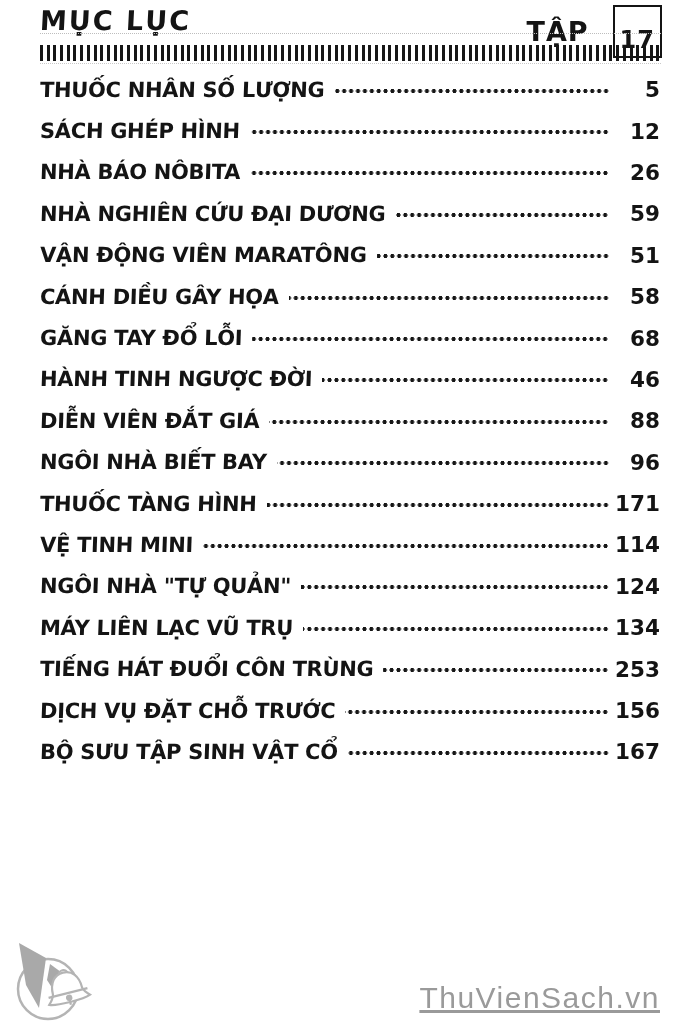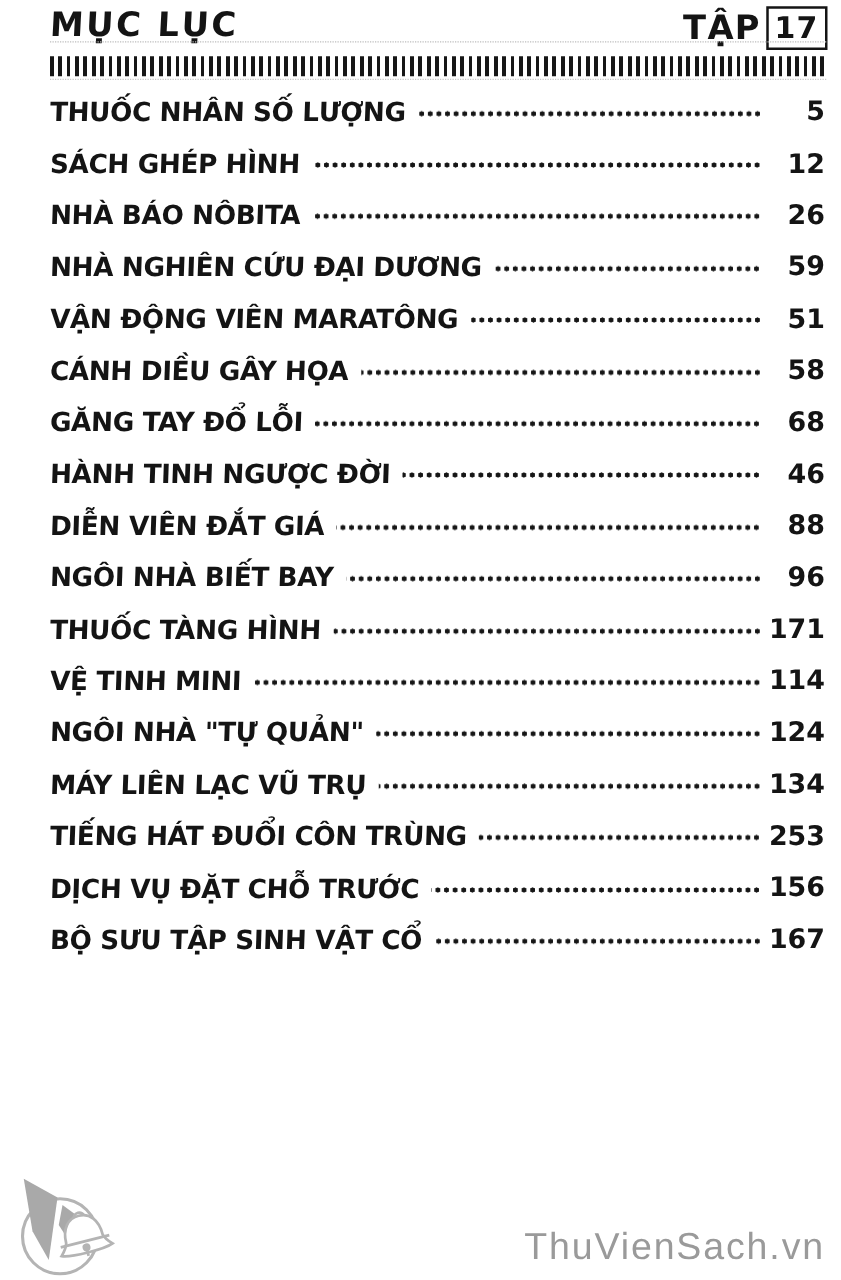--- a/index.html
+++ b/index.html
@@ -16,27 +16,27 @@
   
   .header {
     position: absolute; left: 40px; right: 11px; top: 5px;
     display: flex; justify-content: space-between; align-items: flex-start;
   }
   .page-title {
     font-size: 27px; font-weight: bold; letter-spacing: 2px;
     transform: skewX(-3deg);
   }
   .volume {
-    display: flex; align-items: center; gap: 4px;
+    display: flex; align-items: center; gap: 24px;
     font-size: 27px; font-weight: bold; letter-spacing: 1px;
   }
   .volume-box {
     border: 2.5px solid #141414;
     font-size: 24px; line-height: 1; font-weight: bold;
-    padding: 3px 5px 4px;
+    padding: 21px 5px 4px;
   }
 
   
   .rule-dotted-top {
     position: absolute; left: 40px; right: 12px; top: 33px;
     border-top: 1px dotted #bdbdbd;
   }
   .stripes {
     position: absolute; left: 40px; right: 10px; top: 45px; height: 16px;
     background: repeating-linear-gradient(90deg,
@@ -65,21 +65,21 @@
   .toc-page {
     font-weight: bold; font-size: 21.5px;
     min-width: 45px; text-align: right;
   }
 
   
   .logo { position: absolute; left: 2px; top: 927px; }
   .watermark {
     position: absolute; right: 13px; top: 981px;
     font-family: "Liberation Sans", sans-serif;
-    font-size: 30px; color: #9a9a9a; letter-spacing: 1.5px;
+    font-size: 30px; color: #9a9a9a; letter-spacing: 1.5px; text-decoration: underline;
   }
 </style>
 </head>
 <body>
 
 <div class="page">
 
   <div class="header">
     <div class="page-title">MỤC LỤC</div>
     <div class="volume">

